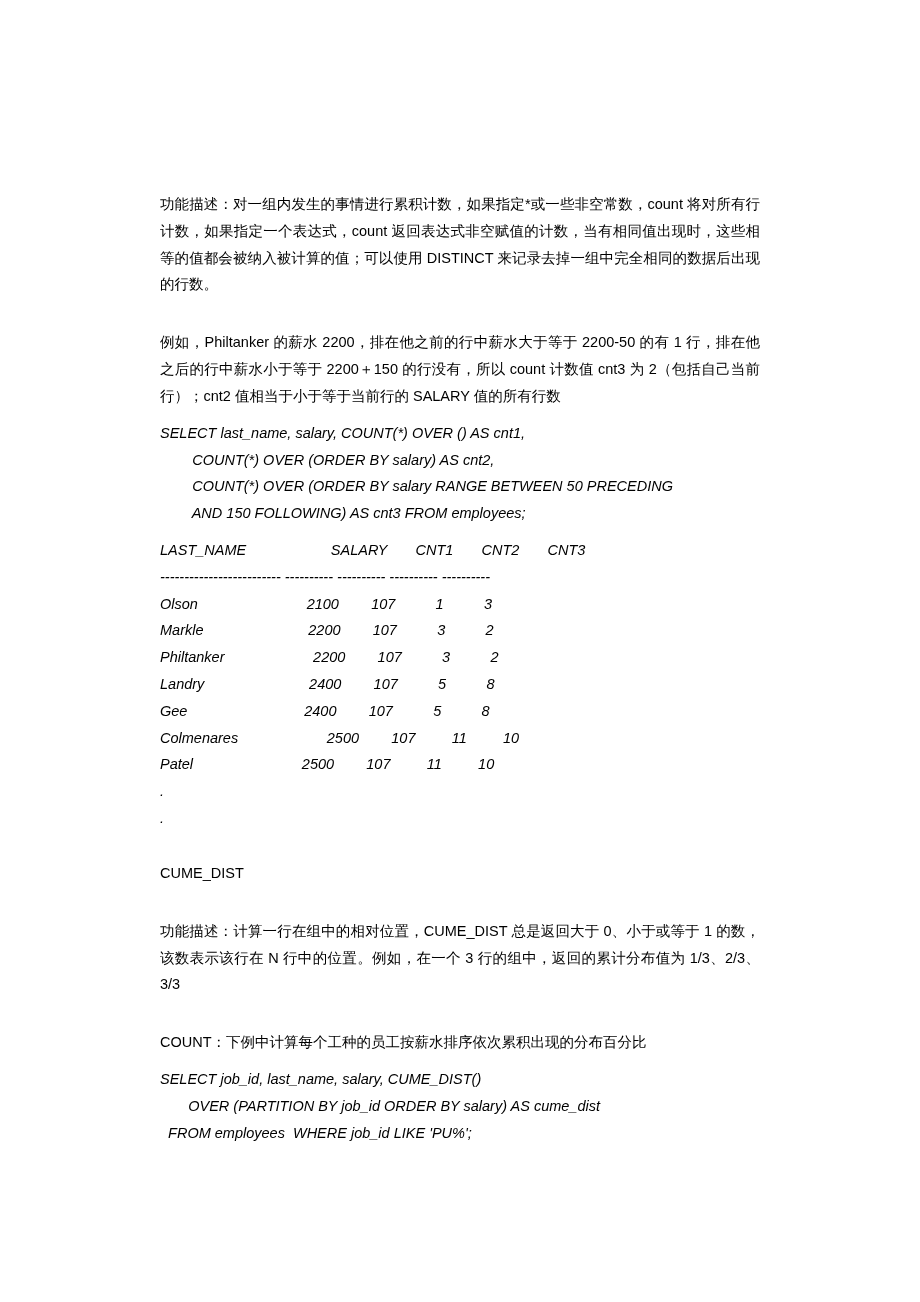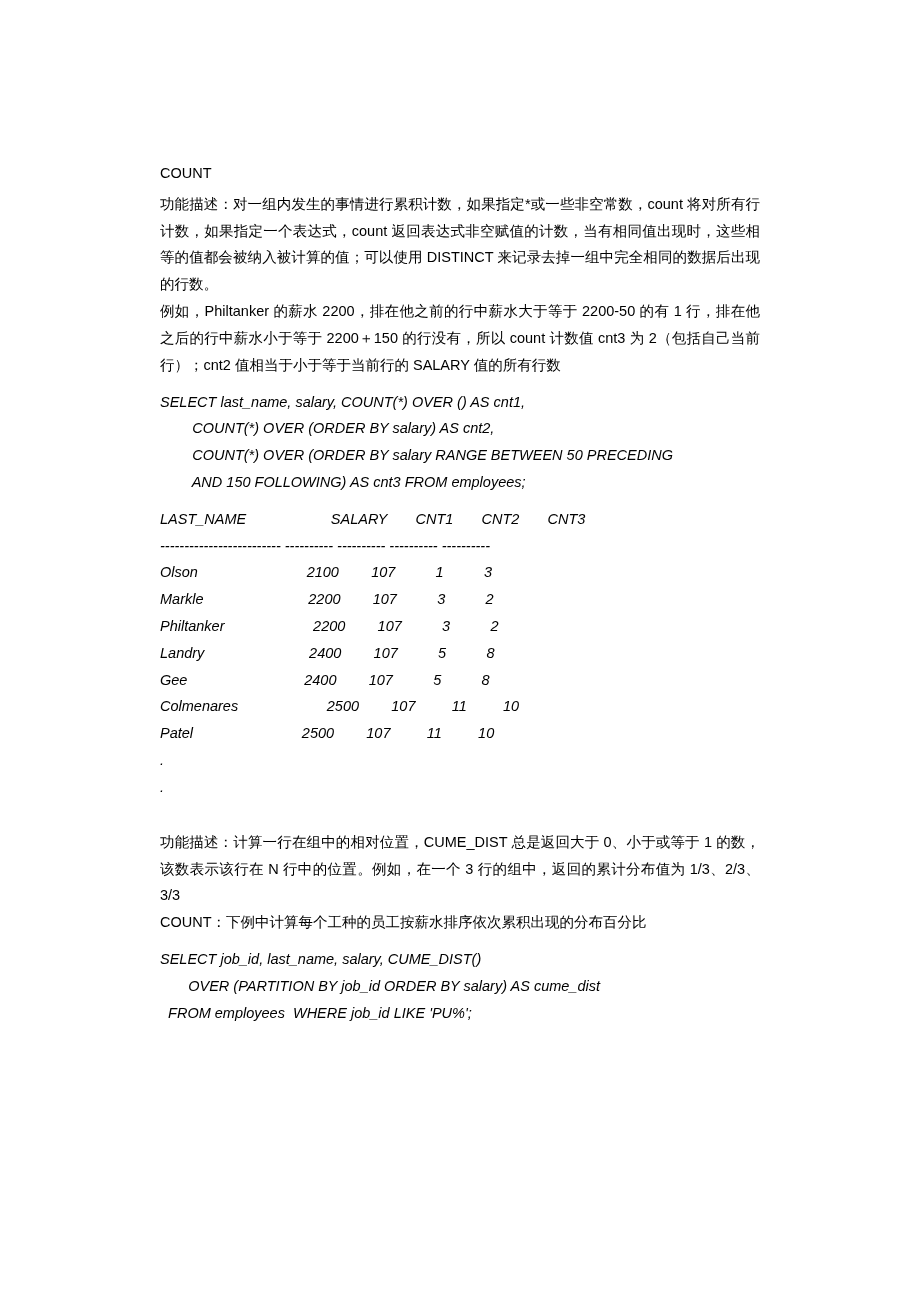--- a/index.html
+++ b/index.html
@@ -14,36 +14,36 @@
     }
     .page {
       padding: 160px 160px 60px 160px;
     }
     .heading {
       font-weight: normal;
       margin-bottom: 4px;
     }
     .para {
       text-align: justify;
+      margin-top: 31px;
     }
     .code-block {
       white-space: pre;
       font-family: "Segoe UI", "Microsoft YaHei", Arial, sans-serif;
       margin: 0;
       font-style: italic;
     }
     .gap-small { height: 10px; }
     .gap-med { height: 28px; }
   </style>
 </head>
 <body>
 
 <div class="page">
 
-  <div class="heading">COUNT</div>
   <div class="para">功能描述：对一组内发生的事情进行累积计数，如果指定*或一些非空常数，count 将对所有行计数，如果指定一个表达式，count 返回表达式非空赋值的计数，当有相同值出现时，这些相等的值都会被纳入被计算的值；可以使用 DISTINCT 来记录去掉一组中完全相同的数据后出现的行数。</div>
   <div class="para">例如，Philtanker 的薪水 2200，排在他之前的行中薪水大于等于 2200-50 的有 1 行，排在他之后的行中薪水小于等于 2200＋150 的行没有，所以 count 计数值 cnt3 为 2（包括自己当前行）；cnt2 值相当于小于等于当前行的 SALARY 值的所有行数</div>
 
   <div class="gap-small"></div>
 
   <pre class="code-block">SELECT last_name, salary, COUNT(*) OVER () AS cnt1,
         COUNT(*) OVER (ORDER BY salary) AS cnt2,
         COUNT(*) OVER (ORDER BY salary RANGE BETWEEN 50 PRECEDING
         AND 150 FOLLOWING) AS cnt3 FROM employees;</pre>
 
@@ -56,20 +56,21 @@
 Philtanker                      2200        107          3          2
 Landry                          2400        107          5          8
 Gee                             2400        107          5          8
 Colmenares                      2500        107         11         10
 Patel                           2500        107         11         10
 .
 .</pre>
 
   <div class="gap-med"></div>
 
+  <div class="heading">CUME_DIST</div>
   <div class="para">功能描述：计算一行在组中的相对位置，CUME_DIST 总是返回大于 0、小于或等于 1 的数，该数表示该行在 N 行中的位置。例如，在一个 3 行的组中，返回的累计分布值为 1/3、2/3、3/3</div>
   <div class="para">COUNT：下例中计算每个工种的员工按薪水排序依次累积出现的分布百分比</div>
 
   <div class="gap-small"></div>
 
   <pre class="code-block">SELECT job_id, last_name, salary, CUME_DIST()
        OVER (PARTITION BY job_id ORDER BY salary) AS cume_dist
   FROM employees  WHERE job_id LIKE 'PU%';</pre>
 
   <div class="gap-small"></div>

